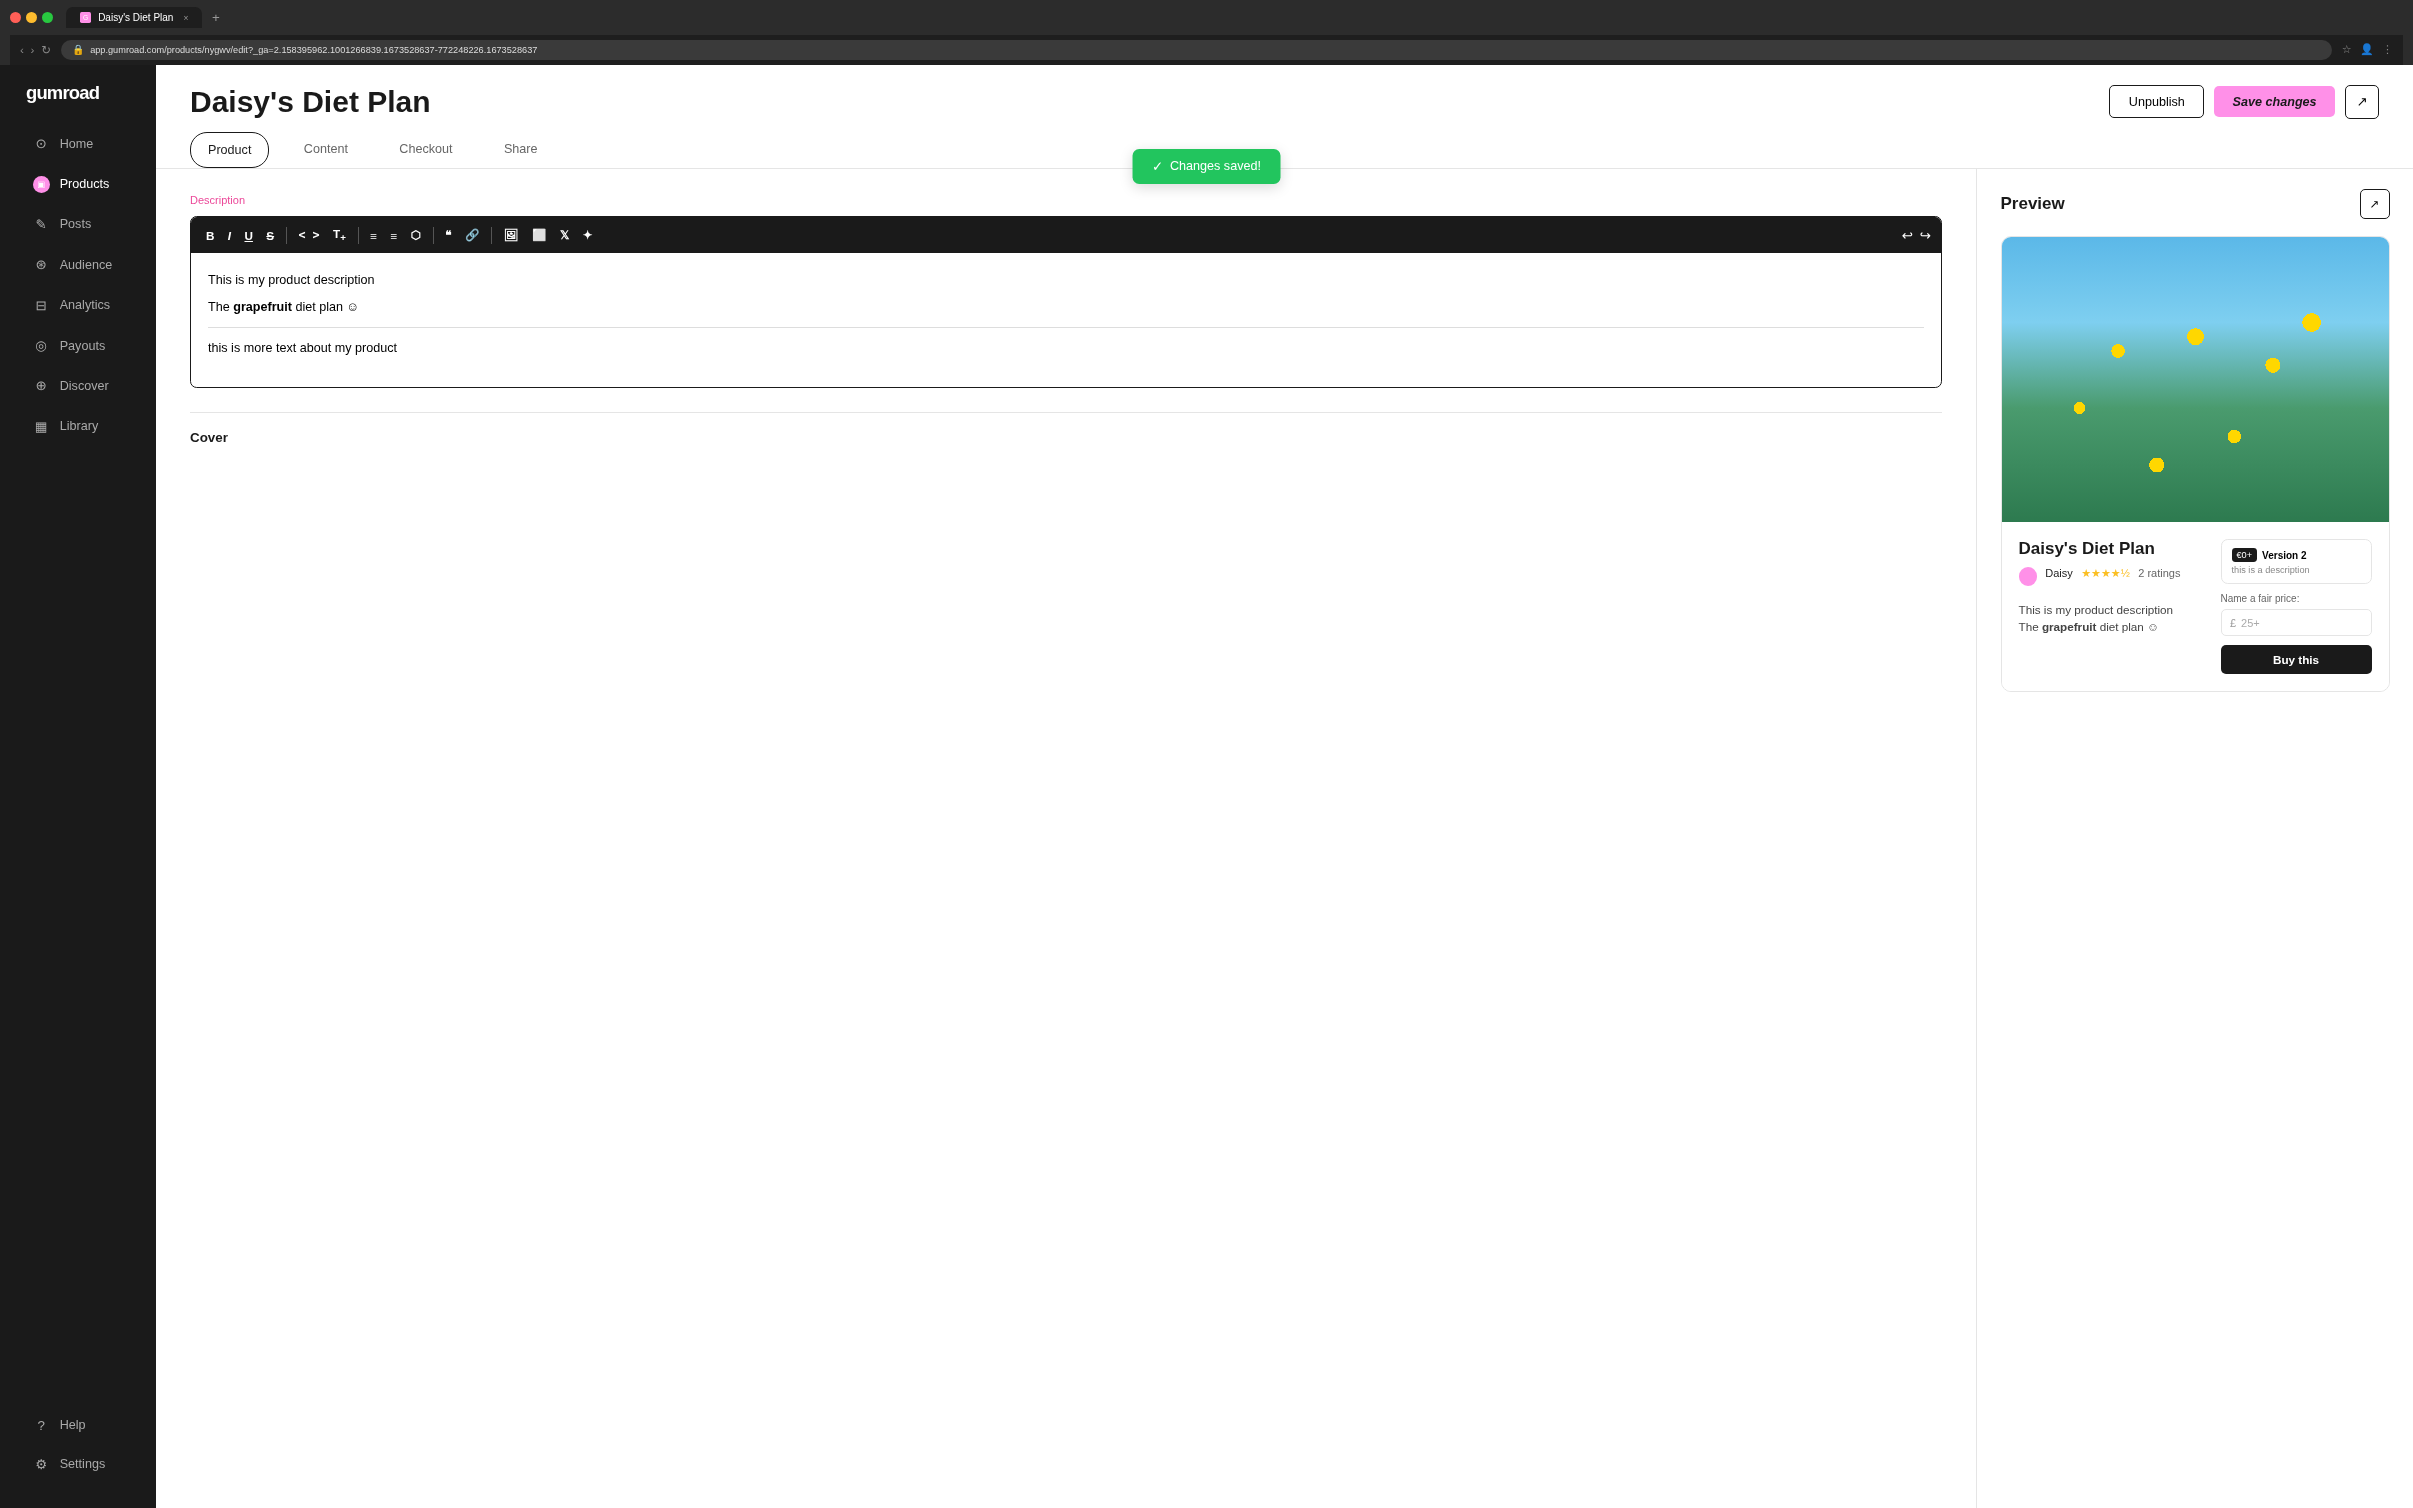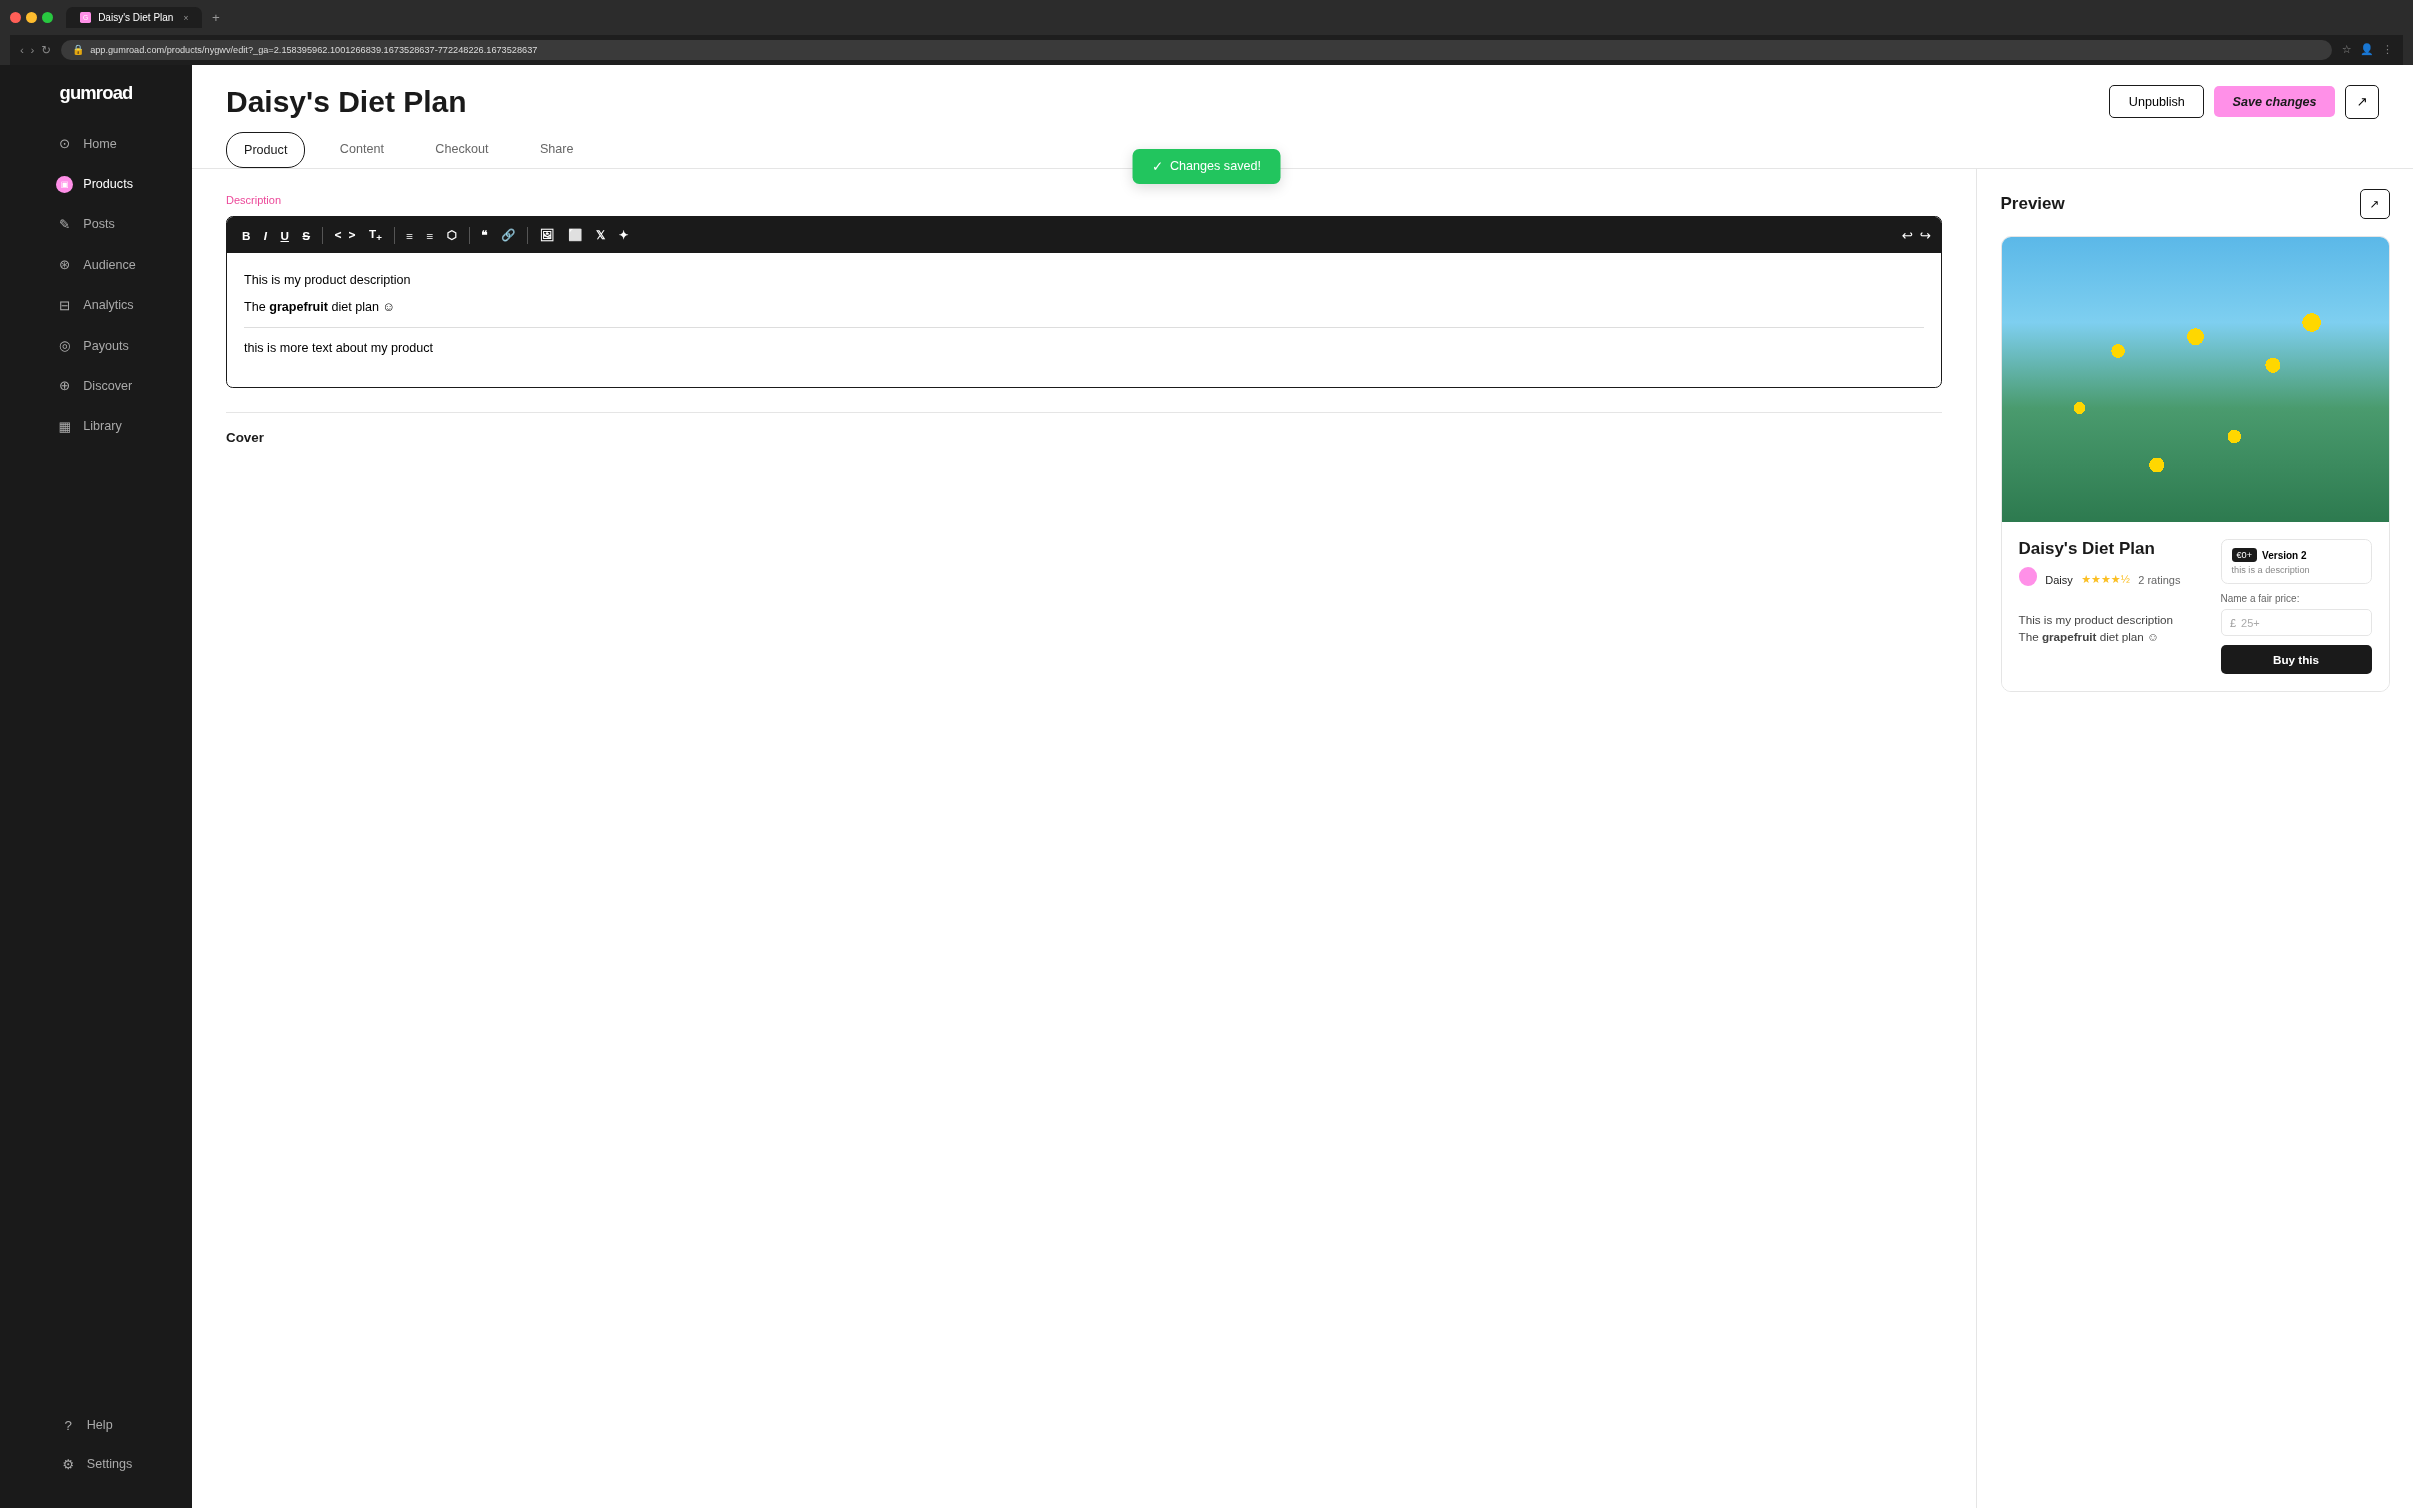--- a/index.html
+++ b/index.html
@@ -114,28 +114,27 @@
 
     
     .app-layout {
       display: flex;
       flex: 1;
       overflow: hidden;
     }
 
     
     .sidebar {
-      width: 192px;
+      width: 156px;
       background: #1a1a1a;
       color: #fff;
       display: flex;
       flex-direction: column;
-      padding: 17px 0;
+      padding: 17px 9px;
       flex-shrink: 0;
-      align-items: center;
     }
     .sidebar-logo {
       padding: 0 17px 20px;
       font-size: 18.4px;
       font-weight: 900;
       letter-spacing: -0.8px;
       color: #fff;
     }
     .sidebar-nav {
       flex: 1;
@@ -470,23 +469,23 @@
       flex: 1;
     }
     .preview-product-name {
       font-size: 17px;
       font-weight: 700;
       color: #1a1a1a;
       margin-bottom: 8.4px;
     }
     .preview-meta {
       display: flex;
-      align-items: flex-end;
+      align-items: flex-start;
       gap: 8.4px;
-      margin-bottom: 25px;
+      margin-bottom: 15px;
     }
     .preview-avatar {
       width: 18.4px;
       height: 18.4px;
       background: #ff90e8;
       border-radius: 50%;
     }
     .preview-author {
       font-size: 11px;
       color: #1a1a1a;

